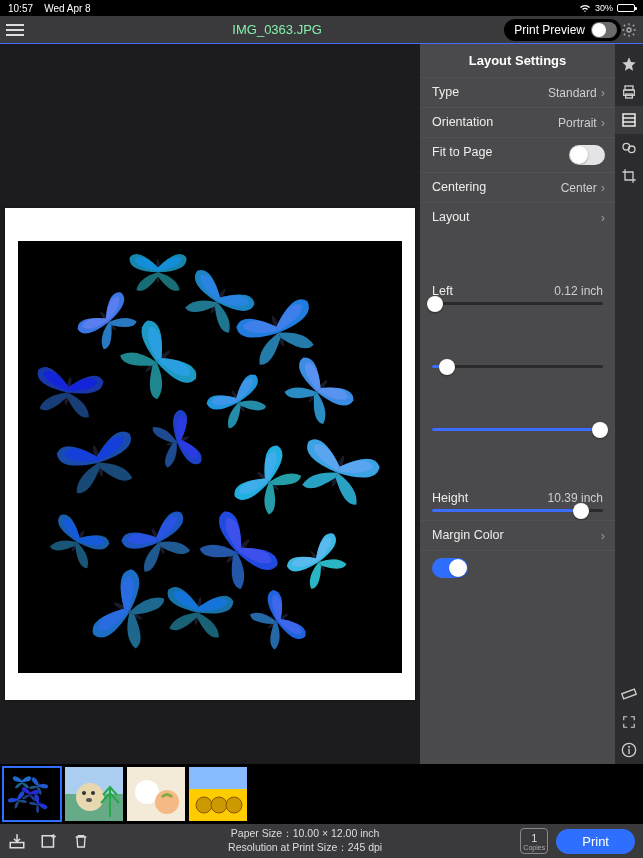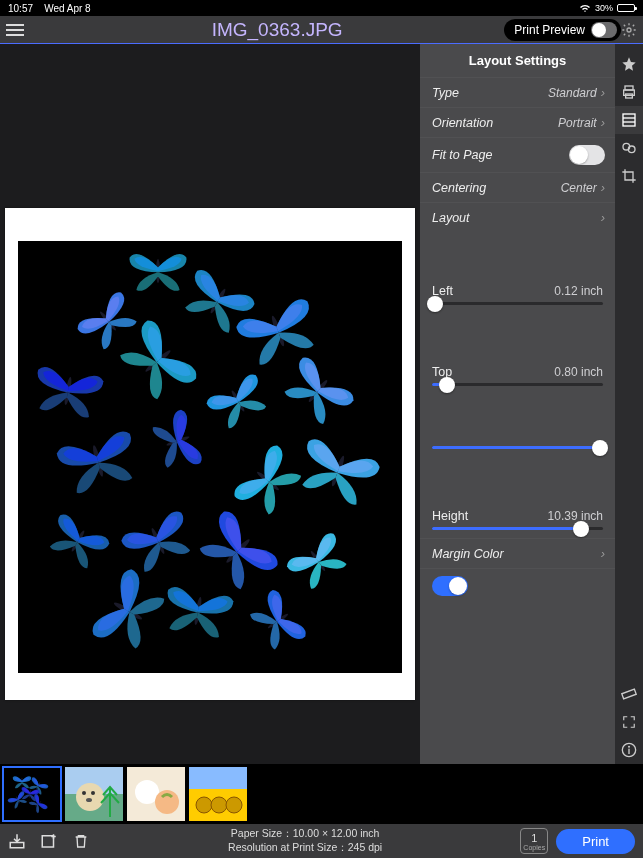--- a/index.html
+++ b/index.html
@@ -23,21 +23,21 @@
   .battery-fill { background:#fff; height:100%; width:30%; }
 
   
   .appbar {
     height: 28px; background: #3a3a3c;
     display: flex; align-items: center; justify-content: space-between;
     padding: 0 6px; border-bottom: 1px solid #4b6cff;
   }
   .hamburger { width: 18px; height: 12px; display:flex; flex-direction:column; justify-content:space-between; cursor:pointer;}
   .hamburger span { display:block; height:2px; background:#ddd; }
-  .appbar-title { font-size: 19px; color:#c4b5fd;margin-left:26px; }
+  .appbar-title { font-size: 13px; color:#86efac;margin-left:26px; }
   .appbar-right { display:flex; align-items:center; gap:0; }
   .pill {
     display:flex; align-items:center; gap:6px;
     background:#000; color:#fff; border-radius: 14px;
     padding: 3px 4px 3px 10px; font-size: 12px;
   }
   .pill-toggle {
     width: 26px; height: 16px; border-radius: 10px; background:#6b6b6d;
     position: relative;
   }
@@ -69,24 +69,23 @@
   .butterfly svg { width:100%; height:100%; }
 
   
   .panel { flex:1; background:#4a4a4c; display:flex; }
   .panel-inner { flex:1; padding: 0; }
   .panel-title {
     font-size:13px; font-weight:600; text-align:center;
     padding: 9px 0; color:#fff;
   }
   .row {
-    display:flex; justify-content:space-between; align-items:center;
+    display:flex; justify-content:space-between; align-items:flex-start;
     padding: 7px 10px 7px 12px; font-size:12.5px; color:#eee;
     border-top: 1px solid rgba(255,255,255,0.04);
-    font-style: italic;
   }
   .row .value { color:#cfcfd2; font-size:12px; display:flex; align-items:center; gap:4px;}
   .chev { color:#999; font-size:13px; }
 
   .toggle {
     width: 36px; height: 20px; border-radius: 12px;
     position:relative; cursor:pointer;
   }
   .toggle.off { background:#e4e4e6; }
   .toggle.on { background:#2f6fff; }
@@ -466,24 +465,20 @@
           <span>Left</span>
           <span class="value">0.12 inch</span>
         </div>
         <div class="slider">
           <div class="fill" style="width:2%"></div>
             <div class="knob" style="left:2%"></div>
         </div>
       </div>
 
       <div class="slider-row">
-        <div class="slider-head">
-          <span>Top</span>
-          <span class="value">0.80 inch</span>
-        </div>
         <div class="slider">
           <div class="fill" style="width:9%"></div>
             <div class="knob" style="left:9%"></div>
         </div>
       </div>
 
       <div class="slider-row">
         <div class="slider">
           <div class="fill" style="width:98%"></div>
             <div class="knob" style="left:98%"></div>

